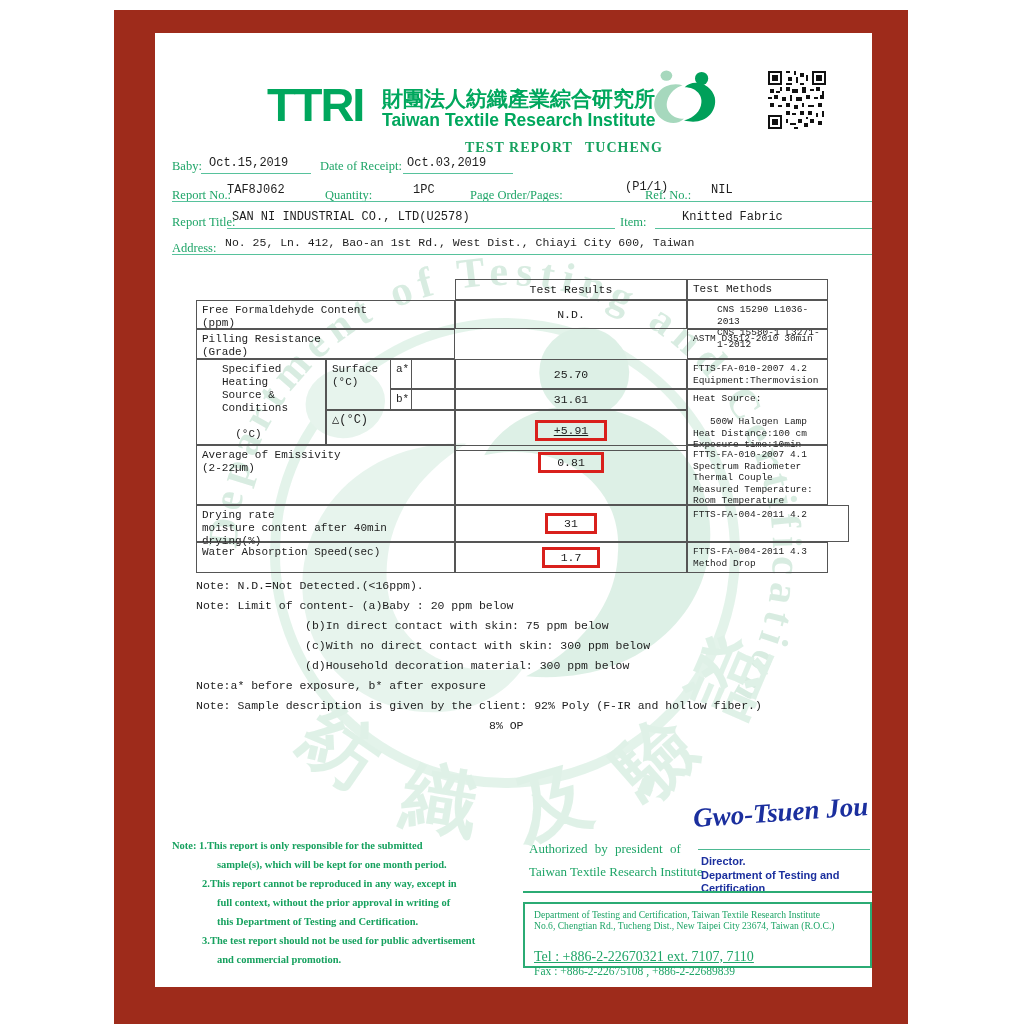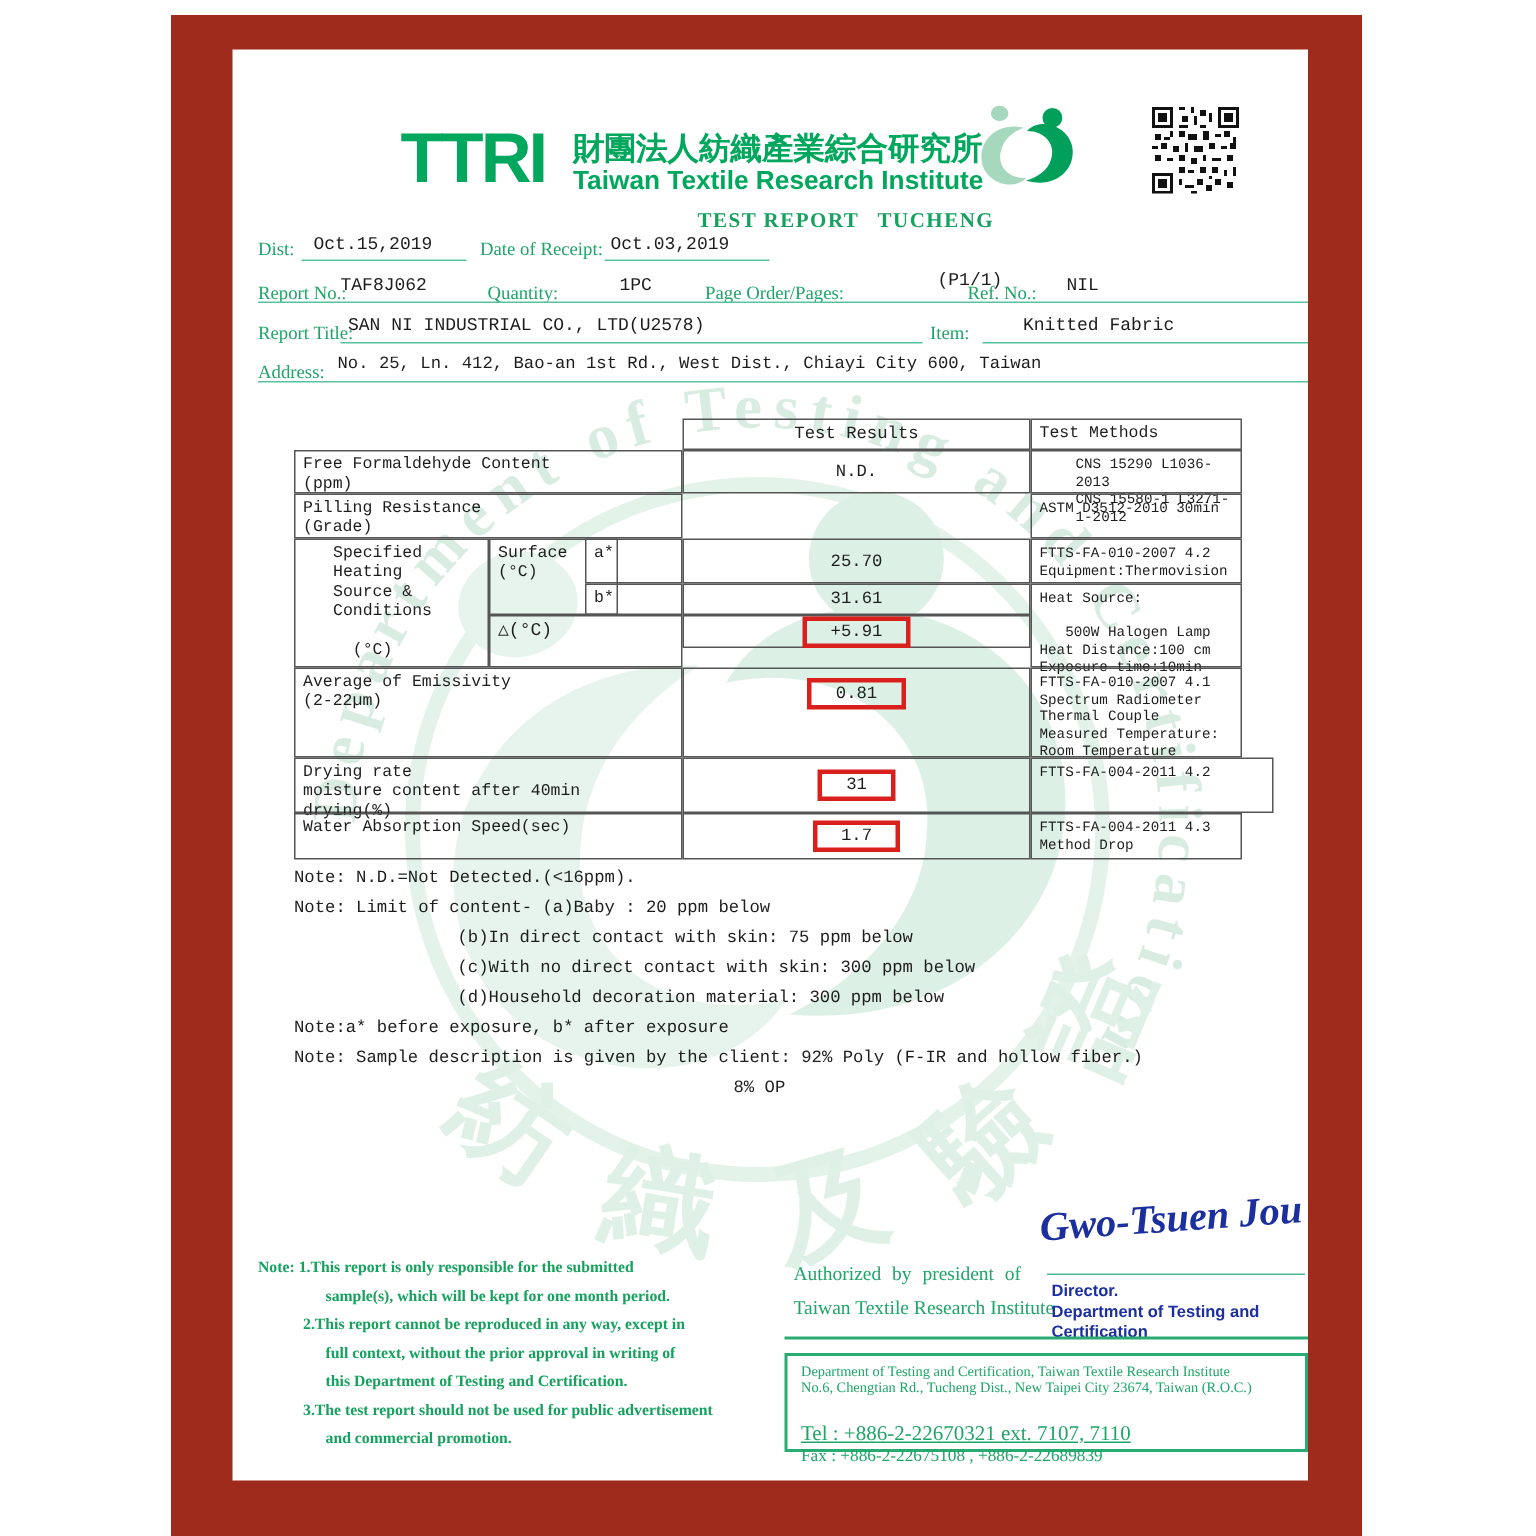--- a/index.html
+++ b/index.html
@@ -123,21 +123,21 @@
           <rect x="21" y="24" width="2" height="2"></rect>
           <rect x="25" y="25" width="2" height="2"></rect>
         <rect x="13" y="28" width="2" height="1"></rect>
           <rect x="19" y="23" width="1" height="1"></rect>
       </g>
     </svg>
 
     <div class="abs gb" style="left:310px;top:107px;font-size:14px;letter-spacing:1px;">TEST REPORT</div>
     <div class="abs gb" style="left:430px;top:107px;font-size:14px;letter-spacing:1px;">TUCHENG</div>
 
-    <span class="abs g" style="left:17px;top:126px;">Dist:</span>
+    <span class="abs g" style="left:17px;top:126px;">Baby:</span>
     <span class="abs mono" style="left:54px;top:123px;">Oct.15,2019</span>
     <div class="abs tline" style="left:46px;top:140px;width:110px;"></div>
     <span class="abs g" style="left:165px;top:126px;">Date of Receipt:</span>
     <span class="abs mono" style="left:252px;top:123px;">Oct.03,2019</span>
     <div class="abs tline" style="left:248px;top:140px;width:110px;"></div>
 
     <span class="abs g" style="left:17px;top:155px;">Report No.:</span>
     <span class="abs mono" style="left:72px;top:150px;">TAF8J062</span>
     <span class="abs g" style="left:170px;top:155px;">Quantity:</span>
     <span class="abs mono" style="left:258px;top:150px;">1PC</span>
@@ -183,21 +183,21 @@
       <div class="tc meth" style="left:491px;top:80px;width:141px;height:30px;">FTTS-FA-010-2007 4.2
 Equipment:Thermovision</div>
       <div class="tc" style="left:194px;top:110px;width:65px;height:21px;">b*</div>
       <div class="tc mid" style="left:259px;top:110px;width:232px;height:21px;"><span>31.61</span></div>
       <div class="tc meth" style="left:491px;top:110px;width:141px;height:56px;">Heat Source:
 
    500W Halogen Lamp
 Heat Distance:100 cm
 Exposure time:10min</div>
       <div class="tc" style="left:130px;top:131px;width:129px;height:35px;font-size:12px;">△(°C)</div>
-      <div class="tc mid" style="left:259px;top:131px;width:232px;height:22px;"><span class="rb">+5.91</span></div>
+      <div class="tc mid" style="left:259px;top:131px;width:232px;height:41px;text-decoration:underline;"><span class="rb">+5.91</span></div>
 
       <div class="tc" style="left:0;top:166px;width:259px;height:60px;">Average of Emissivity
 (2-22µm)</div>
       <div class="tc mid" style="left:259px;top:166px;width:232px;height:60px;align-items:flex-start;"><span class="rb" style="margin-top:6px;">0.81</span></div>
       <div class="tc meth" style="left:491px;top:166px;width:141px;height:60px;">FTTS-FA-010-2007 4.1
 Spectrum Radiometer
 Thermal Couple
 Measured Temperature:
 Room Temperature</div>
 

